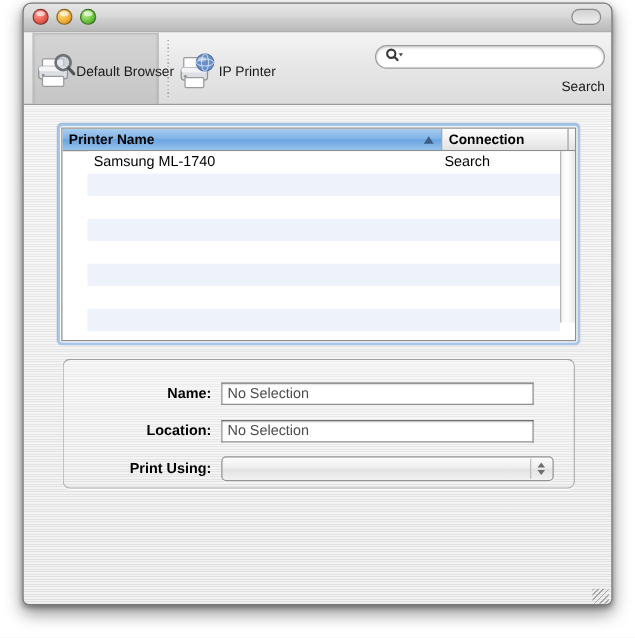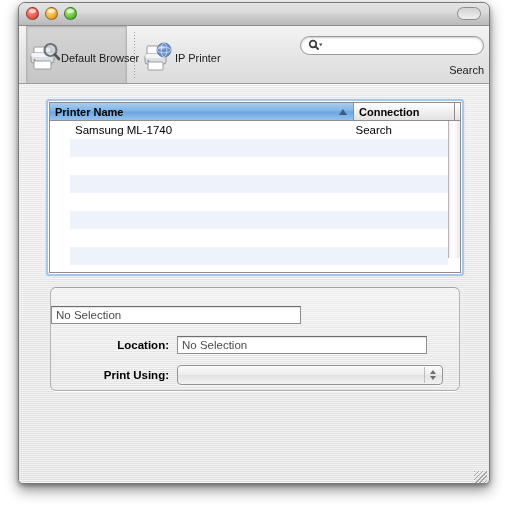--- a/index.html
+++ b/index.html
@@ -463,20 +463,21 @@
         </div>
 
         <div id="list-scroll"></div>
         <div id="list-scroll-bottom"></div>
       </div>
     </div>
 
     <div id="info-box">
 
       <div id="row-name" class="field-row">
+        <span class="field-label">Name:</span>
         <span class="text-field">No Selection</span>
       </div>
 
       <div id="row-location" class="field-row">
         <span class="field-label">Location:</span>
         <span class="text-field">No Selection</span>
       </div>
 
       <div id="row-using" class="field-row">
         <span class="field-label">Print Using:</span>

